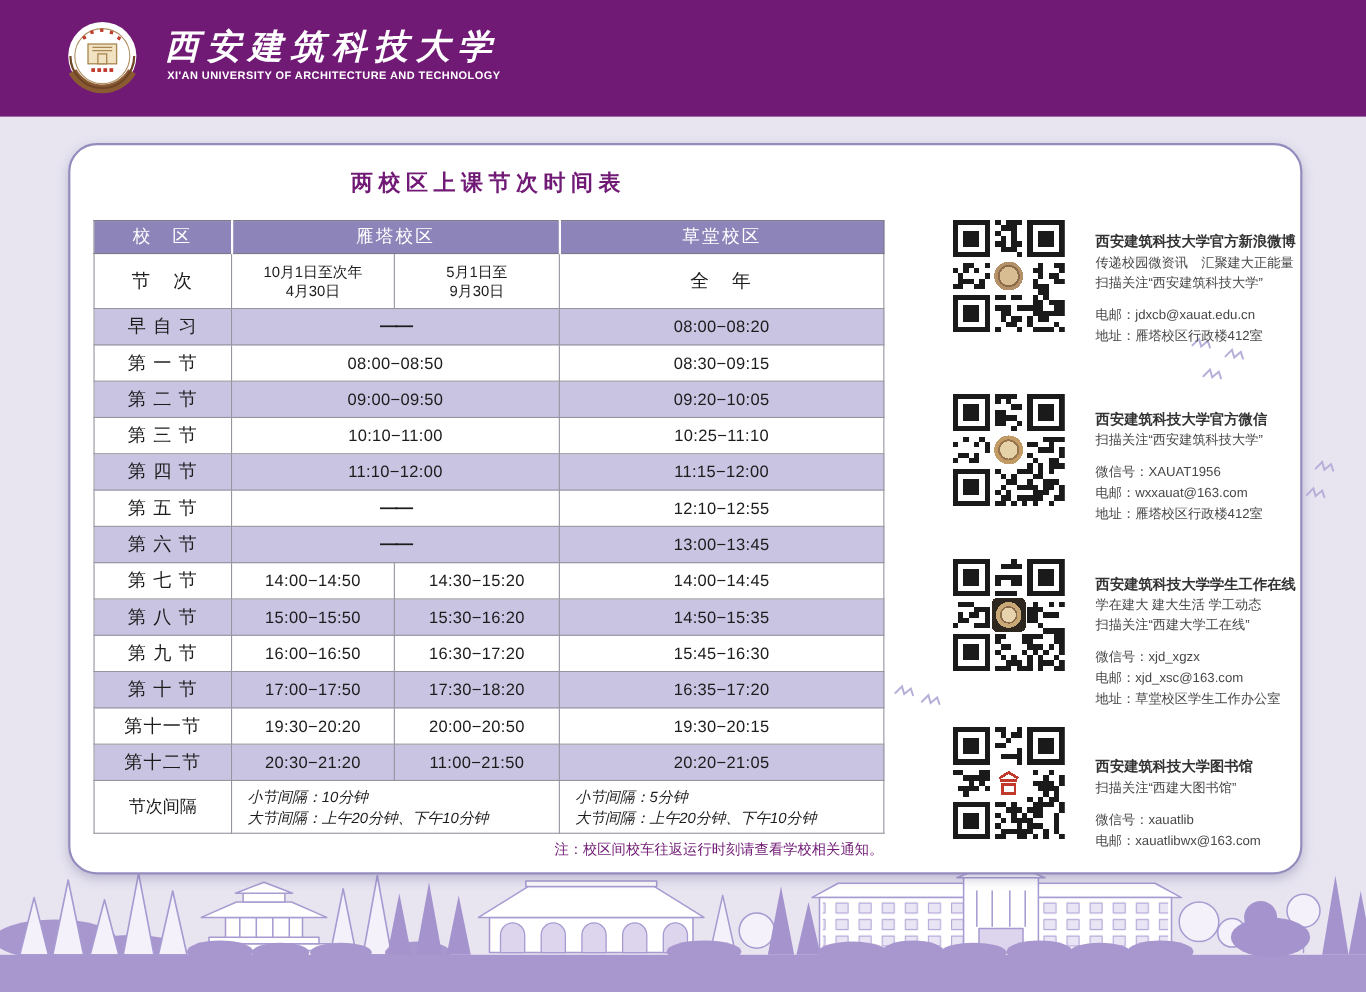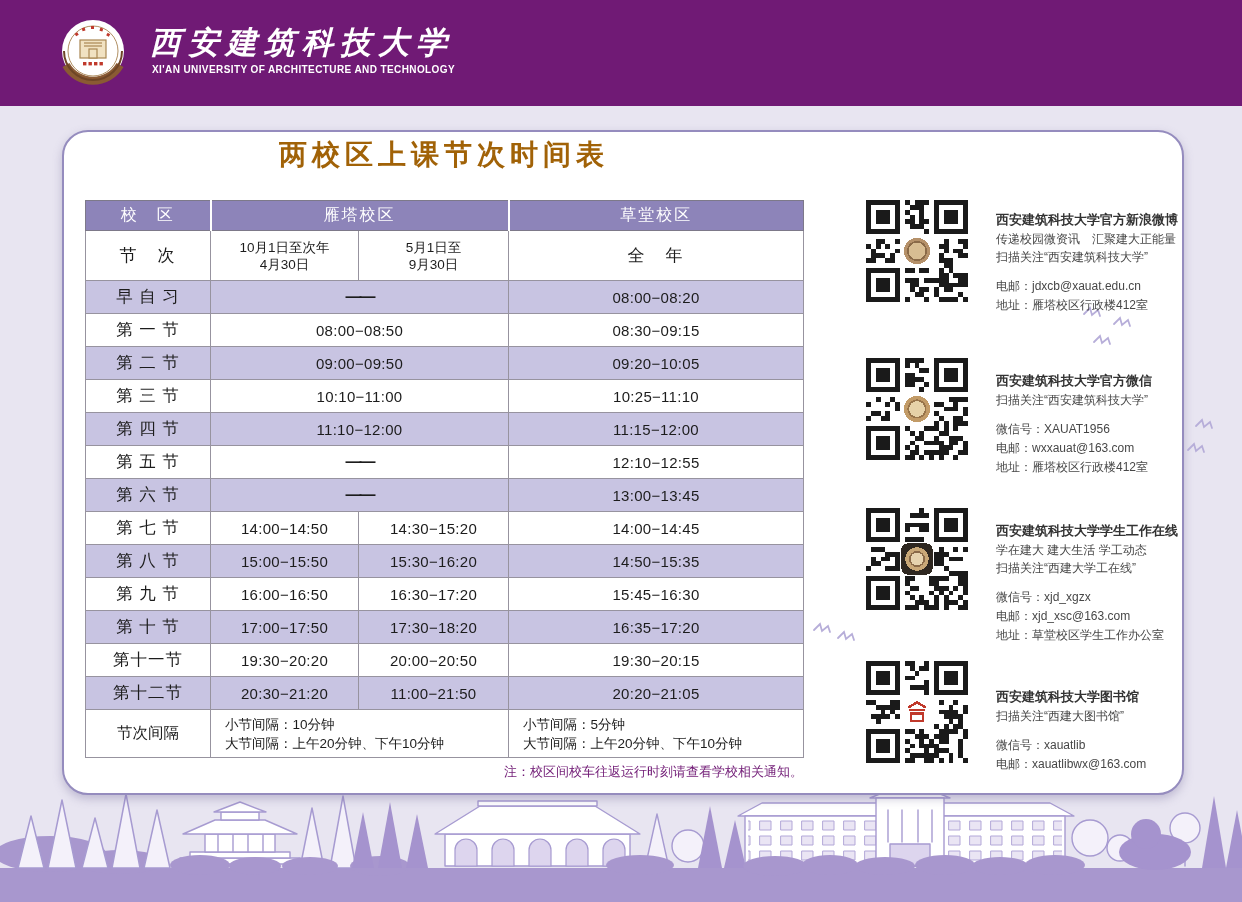--- a/index.html
+++ b/index.html
@@ -14,22 +14,22 @@
   .uni-en { position:absolute; left:152px; top:64px; font-size:10px; font-weight:bold; color:#ffffff;
             letter-spacing:0.4px; white-space:nowrap; }
 
   
   .illus { position:absolute; left:0; top:788px; width:1242px; height:114px; z-index:1; }
 
   
   .card { position:absolute; left:62px; top:130px; width:1122px; height:665px; background:#ffffff;
           border:2px solid #958cbe; border-radius:26px; box-shadow:0 4px 10px rgba(110,100,150,.35); z-index:2; }
 
-  .card-title { position:absolute; left:85px; top:136px; width:718px; text-align:center; font-size:28px;
-                font-weight:bold; color:#a16207; letter-spacing:5px; z-index:4; }
+  .card-title { position:absolute; left:85px; top:153px; width:718px; text-align:center; font-size:20px;
+                font-weight:bold; color:#701a75; letter-spacing:5px; z-index:4; }
 
   
   table.timetable { position:absolute; left:85px; top:200px; width:718px; border-collapse:collapse;
                     table-layout:fixed; z-index:4; background:#fff; border:1.5px solid #7d7989; }
   .timetable th, .timetable td { border:1px solid #97939f; text-align:center; vertical-align:middle; color:#1c1c1c;margin-top:37px; }
   .timetable thead tr.head th { background:#8d84b9; color:#ffffff; height:30px; font-size:16px; font-weight:normal;
                                 letter-spacing:2px; border-left:2px solid #ffffff; border-right:2px solid #ffffff;
                                 border-top:1px solid #7d7989; border-bottom:1px solid #7d7989; }
   .timetable thead tr.head th:first-child { border-left:1.5px solid #7d7989; }
   .timetable thead tr.head th:last-child { border-right:1.5px solid #7d7989; }
@@ -37,21 +37,21 @@
   .period-lbl { font-size:17px; letter-spacing:2px; }
   .date-cell div { font-size:13.5px; line-height:17px; }
   .allyear { font-size:17px; letter-spacing:2px; }
   .timetable tbody td { height:33px; font-size:15px; }
   .timetable tbody tr.shade td { background:#c8c4e2; }
   .timetable td.lbl { font-size:16.5px; letter-spacing:1px; }
   .timetable td.time { font-size:15px; letter-spacing:0.3px; }
   .timetable td.dash { font-weight:bold; font-size:16px; letter-spacing:-2px; }
   .timetable tr.interval td { height:48px; }
   .timetable tr.interval td.lbl { font-size:15.5px; letter-spacing:0; }
-  .timetable tr.interval td.lines { text-align:left; padding-left:14px; }
+  .timetable tr.interval td.lines { text-align:left; padding-left:14px;font-style:italic; }
   .timetable tr.interval td.lines div { font-size:13.5px; line-height:19px; }
 
   .footnote { position:absolute; left:85px; top:763px; width:718px; text-align:right; font-size:13px;
               color:#701a75; z-index:4; }
 
   
   .qr-section { position:absolute; left:866px; width:312px; z-index:4; }
   .qr-box { position:absolute; left:0; top:0; width:102px; height:102px; }
   .qr-text { position:absolute; left:130px; width:188px; }
   .qr-title { font-size:13px; font-weight:bold; color:#333; line-height:20px; white-space:nowrap; }

